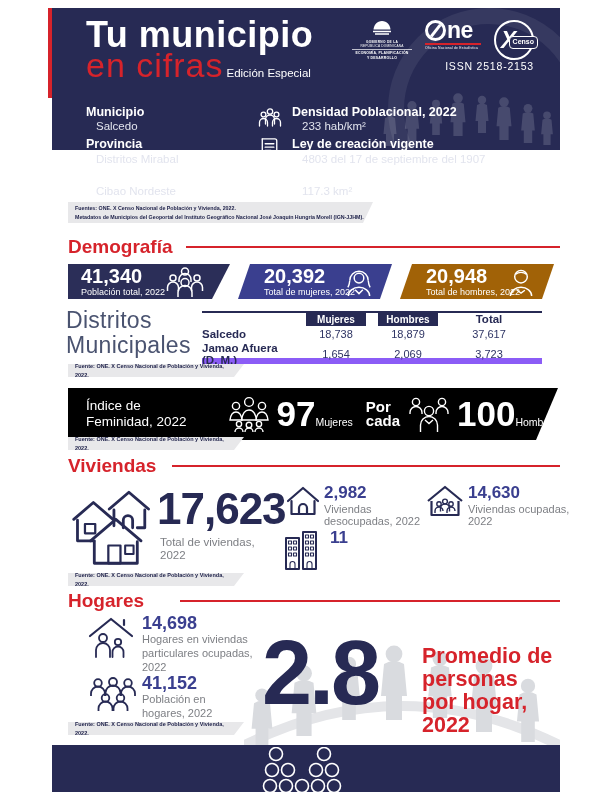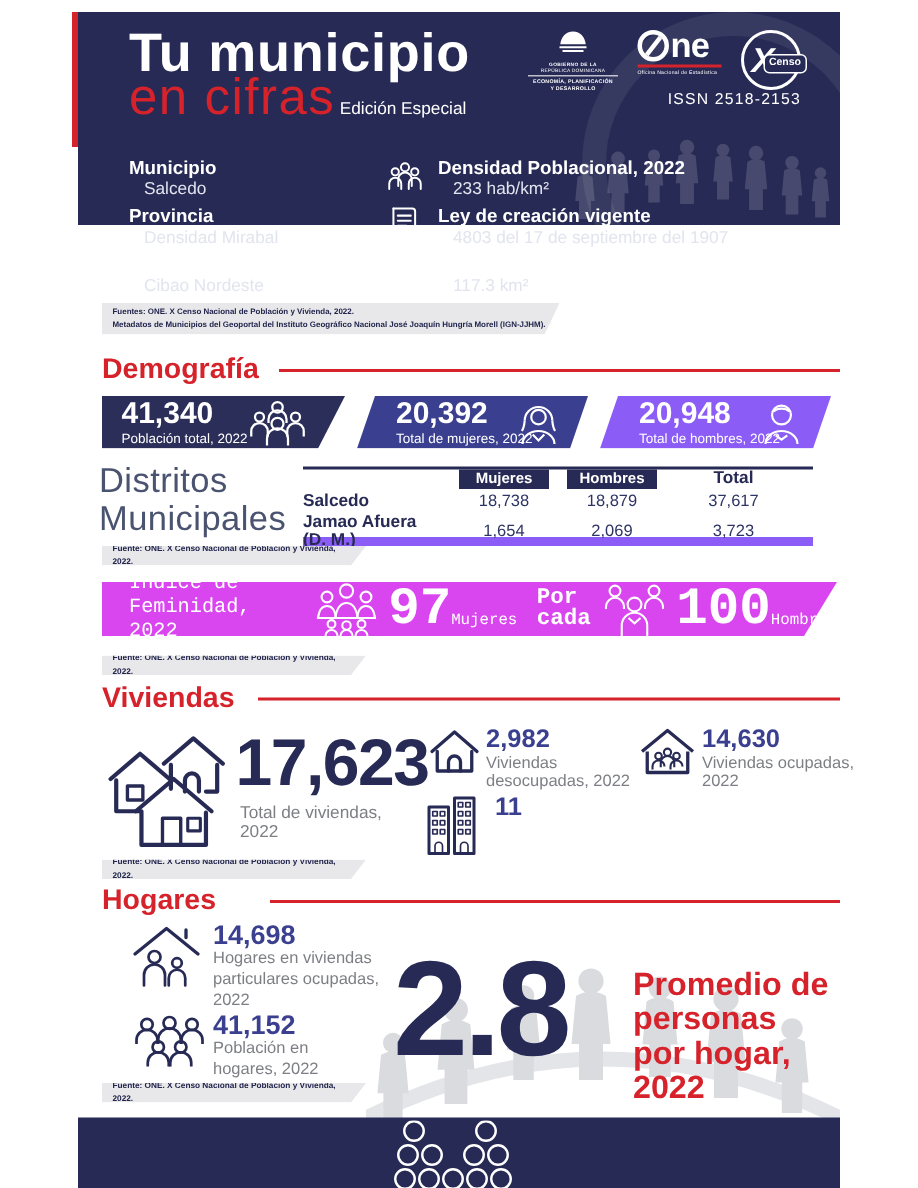--- a/index.html
+++ b/index.html
@@ -56,39 +56,39 @@
 
   
   .dem-banner{position:absolute;top:264px;height:35px;color:#fff;display:flex;align-items:center;box-sizing:border-box;}
   .bn-text{line-height:1;}
   .bv{font-size:20px;font-weight:bold;line-height:1;}
   .bl{font-size:9px;margin-top:2px;}
   .bn-icon{position:absolute;top:2px;}
   .b1{left:68px;width:162px;background:#2b2e58;clip-path:polygon(0 0,100% 0,calc(100% - 18px) 100%,0 100%);padding-left:13px;}
   .b1 .bn-icon{right:26px;}
   .b2{left:238px;width:154px;background:#3a3f8f;clip-path:polygon(12px 0,100% 0,calc(100% - 12px) 100%,0 100%);padding-left:26px;}
-  .b3{left:400px;width:154px;background:#8b5cf6;clip-path:polygon(12px 0,100% 0,calc(100% - 12px) 100%,0 100%);padding-left:26px;}
+  .b3{left:400px;width:154px;background:#a16207;clip-path:polygon(12px 0,100% 0,calc(100% - 12px) 100%,0 100%);padding-left:26px;}
   .b2 .bn-icon,.b3 .bn-icon{right:18px;}
 
   
   .distr-title{position:absolute;left:66px;top:308px;width:140px;font-size:23px;color:#4a5370;line-height:1.08;letter-spacing:.3px;}
   .tbl{position:absolute;left:202px;top:311px;width:340px;}
   .tbl-head,.tbl-row{display:grid;grid-template-columns:92px 60px 60px 78px;column-gap:12px;}
   .tbl-head{border-top:2.5px solid #272a54;height:13px;}
   .th-pill{background:#272a54;color:#fff;font-weight:bold;font-size:10px;text-align:center;line-height:13px;}
   .th-total{color:#272a54;font-weight:bold;font-size:11.5px;text-align:center;line-height:13px;}
   .tbl-row{height:16px;align-items:center;}
   .td{font-size:11px;color:#2e3464;text-align:center;}
   .td-name{font-weight:bold;color:#272a54;text-align:left;font-size:11.5px;}
   .tbl-row.last{border-bottom:6px solid #8b5cf6;}
 
   
-  .fem{position:absolute;left:68px;top:388px;width:490px;height:36px;background:#d946ef;
+  .fem{position:absolute;left:68px;top:388px;width:490px;height:52px;background:#000000;
        clip-path:polygon(0 0,100% 0,calc(100% - 22px) 100%,0 100%);
-       display:flex;align-items:center;color:#fff;padding-left:18px;box-sizing:border-box;font-family:Liberation Mono, monospace;}
+       display:flex;align-items:center;color:#fff;padding-left:18px;box-sizing:border-box;}
   .fem-label{width:148px;font-size:13.5px;line-height:1.2;}
   .fem-icon{margin-left:22px;flex:none;display:flex;}
   .fv{display:flex;flex-direction:row;align-items:flex-end;margin-left:5px;}
   .fv-num{font-size:35px;font-weight:bold;line-height:.82;}
   .fv-lab{font-size:10.5px;margin-top:0;}
   .fem-mid{margin-left:13px;width:40px;font-size:15px;font-weight:bold;line-height:.95;}
 
   
   .big-num{position:absolute;color:#272a54;font-weight:bold;}
   .num-indigo{position:absolute;color:#3a3f8f;font-weight:bold;font-size:17px;line-height:1;}
@@ -164,21 +164,21 @@
     <div class="issn">ISSN 2518-2153</div>
 
     <div class="hero-info">
       <div class="info-left">
         <div class="fld">
           <div class="fld-label">Municipio</div>
           <div class="fld-value">Salcedo</div>
         </div>
         <div class="fld">
           <div class="fld-label">Provincia</div>
-          <div class="fld-value">Densidad Mirabal</div>
+          <div class="fld-value">Distritos Mirabal</div>
         </div>
         <div class="fld">
           <div class="fld-label">Región</div>
           <div class="fld-value">Cibao Nordeste</div>
         </div>
       </div>
       <div class="info-right">
         <div class="rrow">
           <span class="ricon">
             <svg width="26" height="26" viewBox="0 0 26 26">

